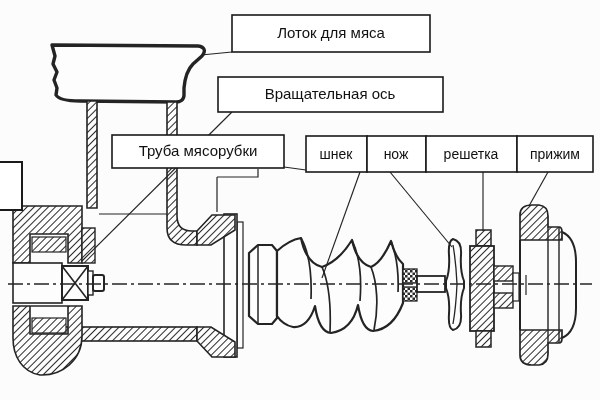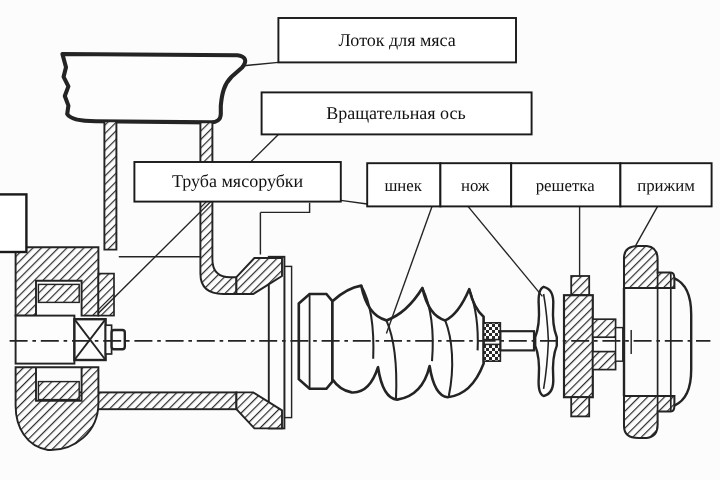--- a/index.html
+++ b/index.html
@@ -1,17 +1,17 @@
 <!DOCTYPE html>
 <html><head>
 <meta charset="utf-8">
 <style>
   html,body{margin:0;padding:0;background:#ffffff;}
   #stage{position:relative;width:600px;height:400px;background:#fcfcfc;overflow:hidden;
-         font-family:Liberation Serif, serif;}
+         font-family:Liberation Sans, sans-serif;}
   svg{display:block;}
   text{fill:#111111;}
   .lbl-big{font-size:15px;}
   .lbl-small{font-size:14px;}
 </style>
 </head>
 <body>
 
 <div id="stage">
 <svg width="600" height="400" viewBox="0 0 600 400">

